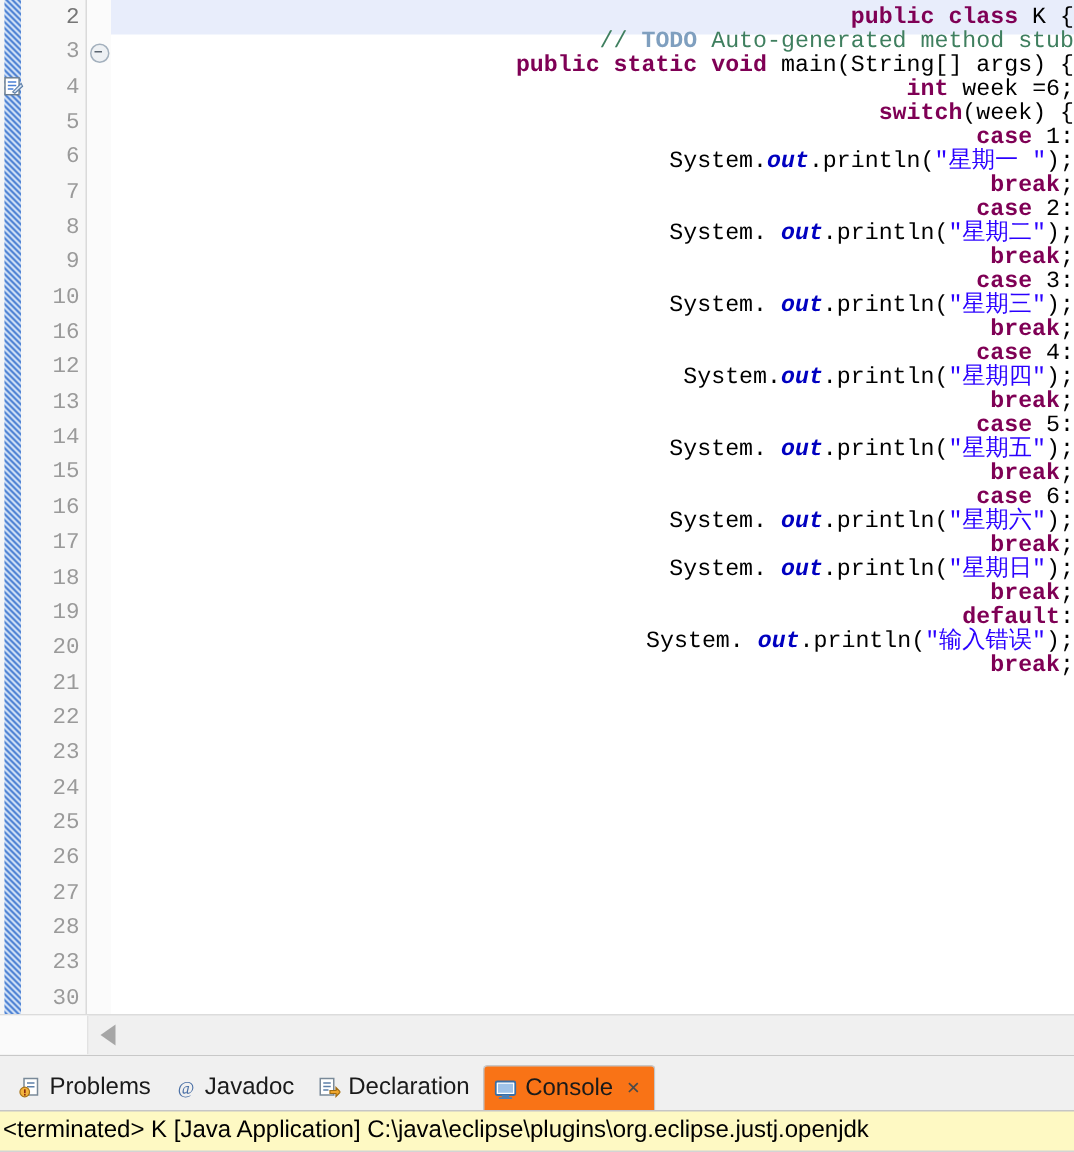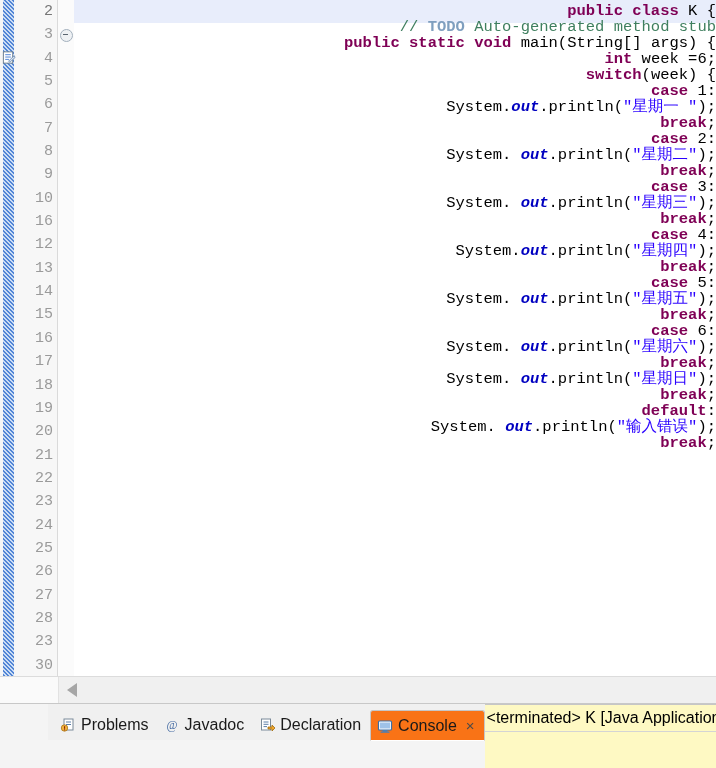--- a/index.html
+++ b/index.html
@@ -199,25 +199,24 @@
     right: 0;
     top: 0;
     width: 0px;
     height: 100%;
   }
 
   
   .bottom-view {
     flex: 1 1 auto;
     display: flex;
-    flex-direction: row;
+    flex-direction: column;
     background: #f4f4f4;
     border-top: 1px solid #c8c8c8;
     min-height: 0;
-    padding-left: 48px;
   }
   .tab-bar {
     height: 36px;
     display: flex;
     align-items: flex-end;
     background: #f0f0f0;
     padding-left: 6px;
     box-sizing: border-box;
   }
   .tab {

